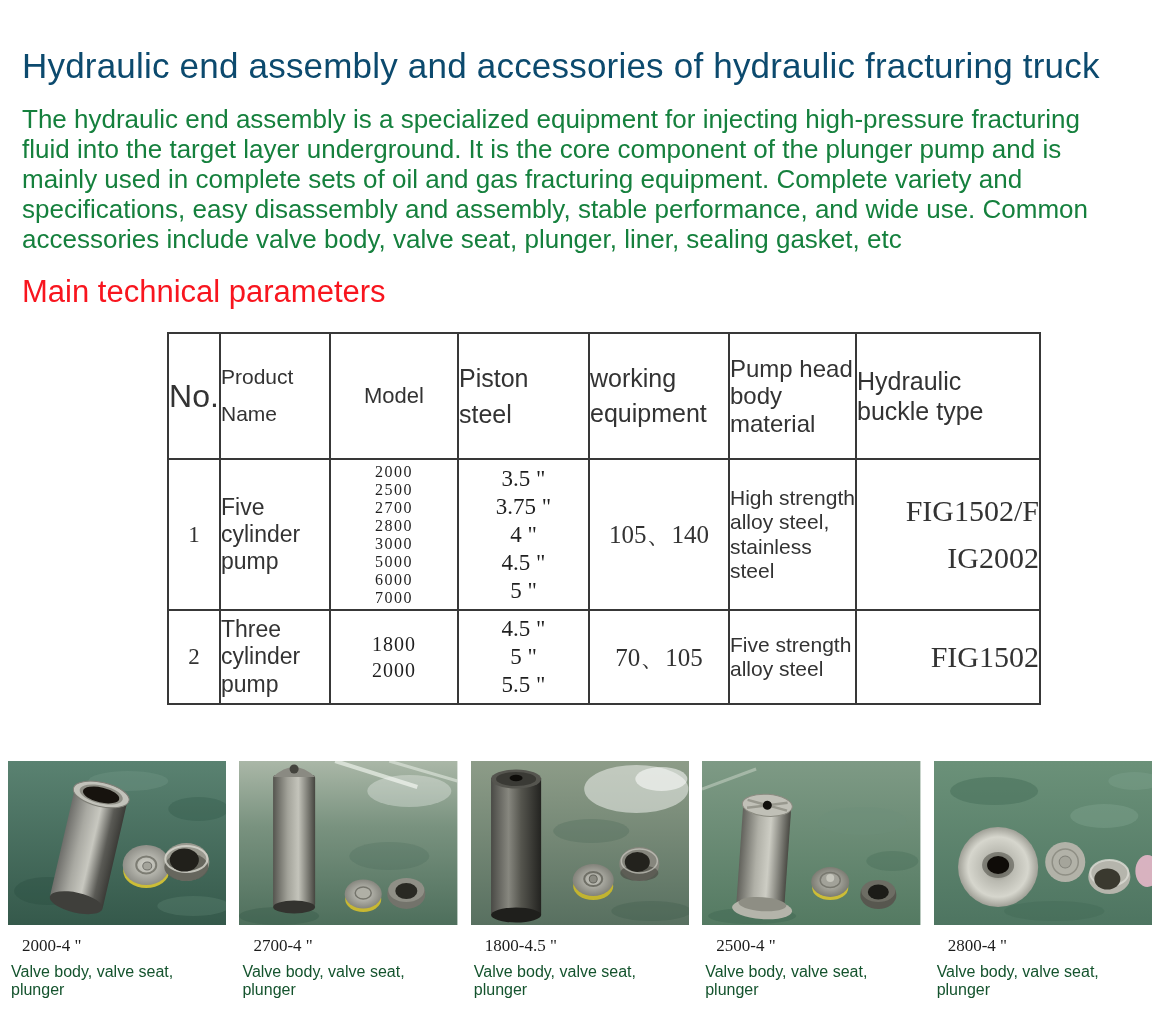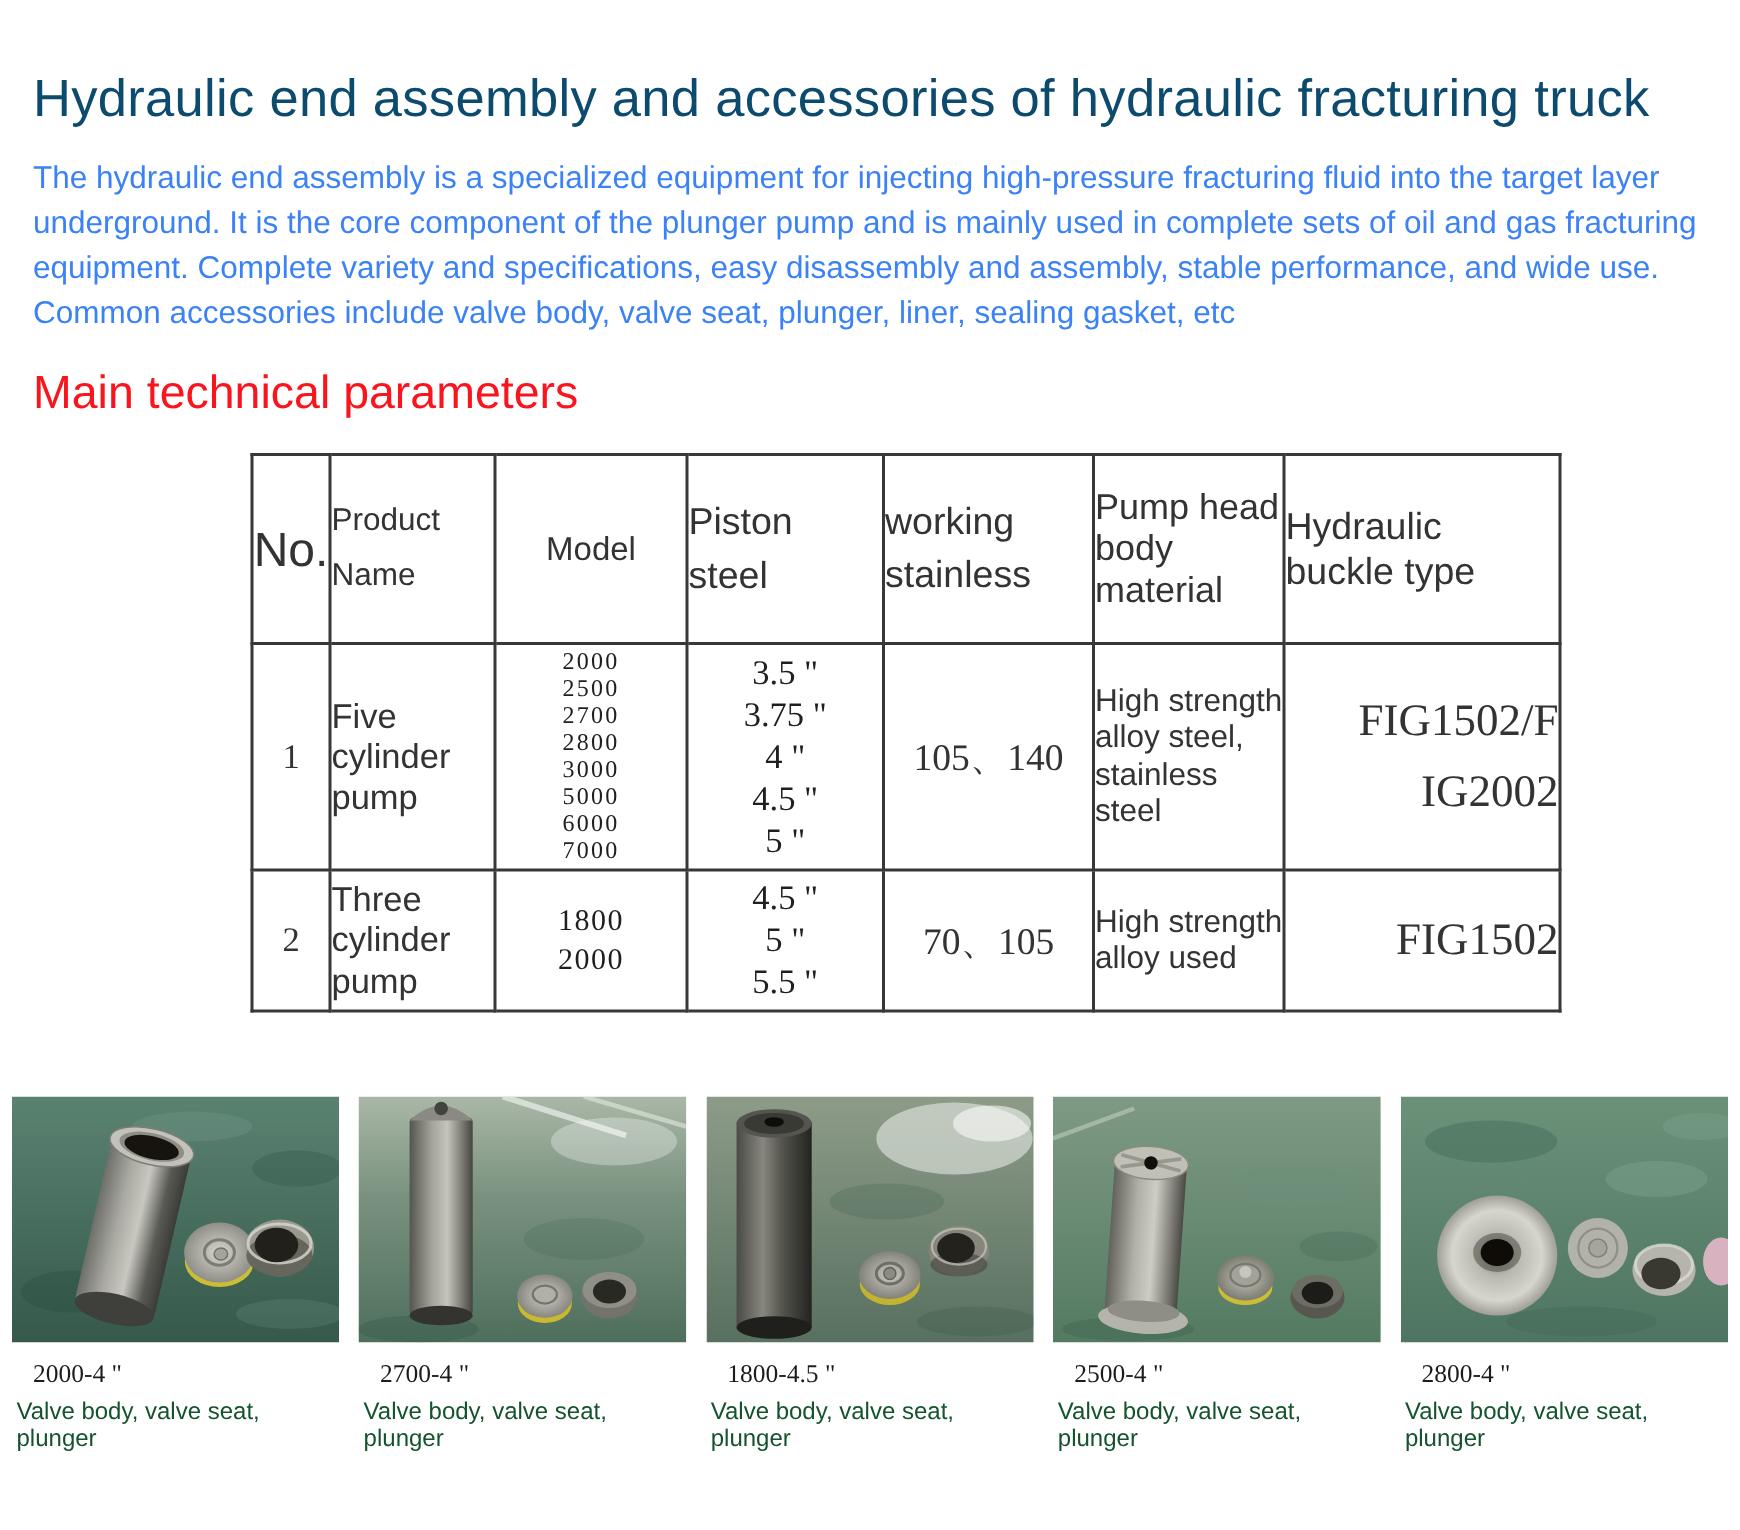--- a/index.html
+++ b/index.html
@@ -9,21 +9,21 @@
     font-family:"Liberation Sans", sans-serif; color:#3d3d3d;
   }
   .serif { font-family:"Liberation Serif","DejaVu Serif",serif; color:#1f1f1f; }
 
   h1.page-title {
     margin:46px 0 0 22px; font-size:35px; font-weight:400;
     color:#0c4a6e; letter-spacing:0.2px;
   }
   p.intro {
     margin:18px 24px 0 22px; max-width:1112px;
-    font-size:21px; line-height:30px; color:#3b82f6;
+    font-size:26px; line-height:30px; color:#15803d;
   }
   h2.section-heading {
     margin:20px 0 16px 22px; font-size:31px; font-weight:400; color:#f8151e;
   }
 
   table.params {
     margin:22px 0 0 167px; border-collapse:collapse; table-layout:fixed;
     width:872px;
   }
   table.params th, table.params td {
@@ -85,21 +85,21 @@
       <col style="width:140px">
       <col style="width:127px">
     <col style="width:184px">
   </colgroup>
   <thead>
     <tr class="hdr">
       <th class="c-no">No.</th>
       <th class="c-pname">Product Name</th>
       <th class="c-model">Model</th>
       <th class="c-piston">Piston steel</th>
-      <th class="c-press">working stainless</th>
+      <th class="c-press">working equipment</th>
       <th class="c-mat">Pump head body material</th>
       <th class="c-conn">Hydraulic buckle type</th>
     </tr>
   </thead>
   <tbody>
     <tr class="row-1">
       <td class="c-no serif">1</td>
       <td class="c-pname">Five cylinder pump</td>
       <td class="c-model"><span class="group serif">2000
 2500
@@ -121,21 +121,21 @@
     </tr>
     <tr class="row-2">
       <td class="c-no serif">2</td>
       <td class="c-pname">Three cylinder pump</td>
       <td class="c-model"><span class="group serif">1800
 2000</span></td>
       <td class="c-piston"><span class="group serif">4.5 "
 5 "
 5.5 "</span></td>
       <td class="c-press serif">70、105</td>
-      <td class="c-mat">High strength alloy used</td>
+      <td class="c-mat">Five strength alloy steel</td>
       <td class="c-conn serif">FIG1502</td>
     </tr>
   </tbody>
 </table>
 
 <div class="gallery">
 
   <figure class="card" style="margin:0">
     <div class="photo">
       <svg viewBox="0 0 218 164" preserveAspectRatio="none">

